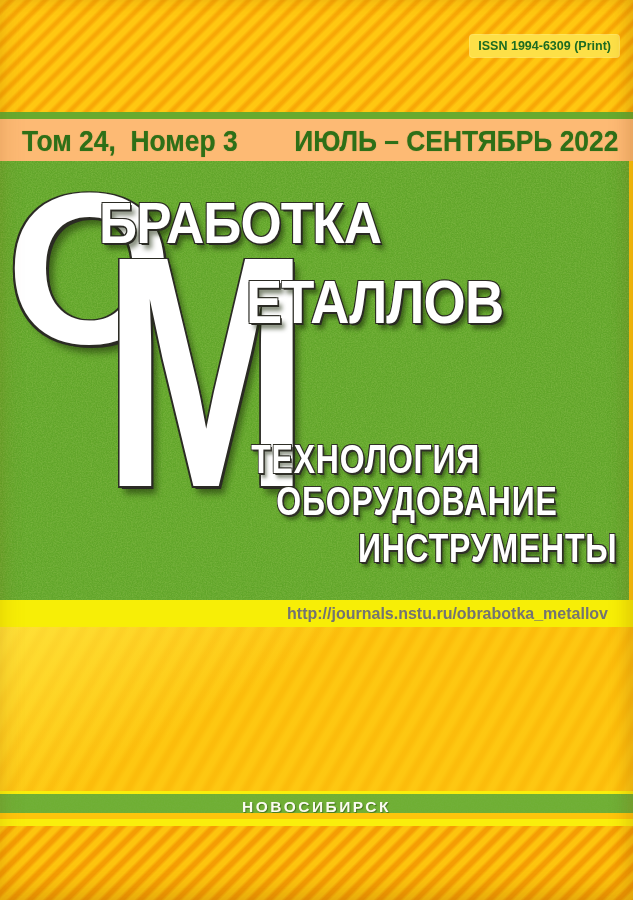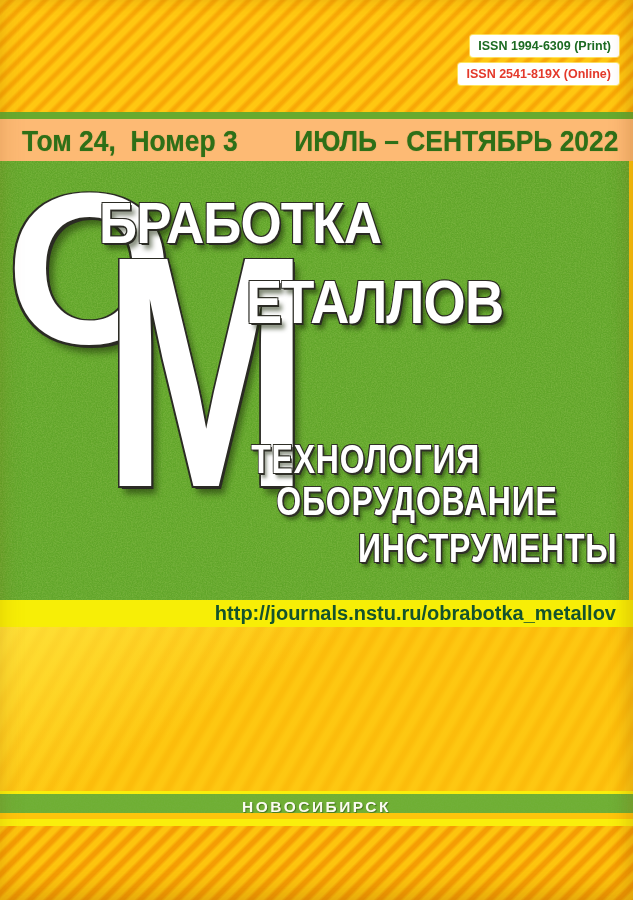--- a/index.html
+++ b/index.html
@@ -25,21 +25,21 @@
   .bg-bottom{
     position:absolute;left:0;top:826px;width:633px;height:74px;
     background:repeating-linear-gradient(135deg,
       #fdc40e 0px,#fdc40e 4px,#f59d04 7px,#f59d04 10px,#fdc40e 13px);
   }
   .cover-shade{position:absolute;inset:0;pointer-events:none;
     box-shadow:inset 0 -10px 26px rgba(140,70,0,.18), inset -6px 0 14px rgba(140,70,0,.10);}
   
   .issn{
     position:absolute;right:14px;height:22px;line-height:22px;
-    background:#ffffff;border-radius:3px;padding:0 8px;
+    background:#fde047;border-radius:3px;padding:0 8px;
     font-size:12.5px;font-weight:700;white-space:pre;
     box-shadow:0 0 0 1px rgba(255,255,160,.55);
   }
   .issn.print{top:35px;color:#1c6b22;}
   .issn.online{top:63px;color:#e4392b;}
   
   .rule-green{position:absolute;left:0;top:112px;width:633px;height:7px;background:#68aa2f;}
   .header-bar{position:absolute;left:0;top:119px;width:633px;height:42px;background:#fdba74;}
   .hdr-text{
     position:absolute;top:0;height:42px;line-height:44px;
@@ -78,22 +78,22 @@
   .sub{font-size:40px;letter-spacing:1px;transform:scaleX(.8);transform-origin:right top;}
   .sub-1{right:149px;top:278px;}
   .sub-2{right:71px;top:320px;}
   .sub-3{right:12px;top:367px;}
   
   .url-strip{
     position:absolute;left:0;top:600px;width:633px;height:27px;background:#f7ee06;
     text-align:right;
   }
   .url-strip .url{
-    display:inline-block;margin-right:17px;line-height:27px;
-    color:#14532d;font-size:20px;font-weight:700;letter-spacing:0;
+    display:inline-block;margin-right:25px;line-height:27px;
+    color:#737373;font-size:16px;font-weight:700;letter-spacing:0;
   }
   
   .city-line-top{position:absolute;left:0;top:791px;width:633px;height:3px;background:#f9ee0c;}
   .city-band{
     position:absolute;left:0;top:794px;width:633px;height:19px;background:#6faf33;
     overflow:hidden;text-align:center;
   }
   .city-band .city{
     position:relative;z-index:2;display:inline-block;line-height:25px;
     color:#fbfbf0;font-size:15.5px;font-weight:700;letter-spacing:2.5px;
@@ -104,21 +104,20 @@
 </head>
 <body>
 
 <div class="cover">
 
   <div class="bg-top"></div>
   <div class="bg-mid"></div>
   <div class="bg-bottom"></div>
 
   <div class="issn print">ISSN 1994-6309 (Print)</div>
-  <div class="issn online">ISSN 2541-819X (Online)</div>
 
   <div class="rule-green"></div>
   <div class="header-bar">
     <div class="hdr-text hdr-vol">Том 24,  Номер 3</div>
     <div class="hdr-text hdr-period">ИЮЛЬ – СЕНТЯБРЬ 2022</div>
   </div>
 
   <div class="panel">
     <svg class="grain" width="629" height="439">
       <filter id="gDark" x="0" y="0" width="100%" height="100%">

